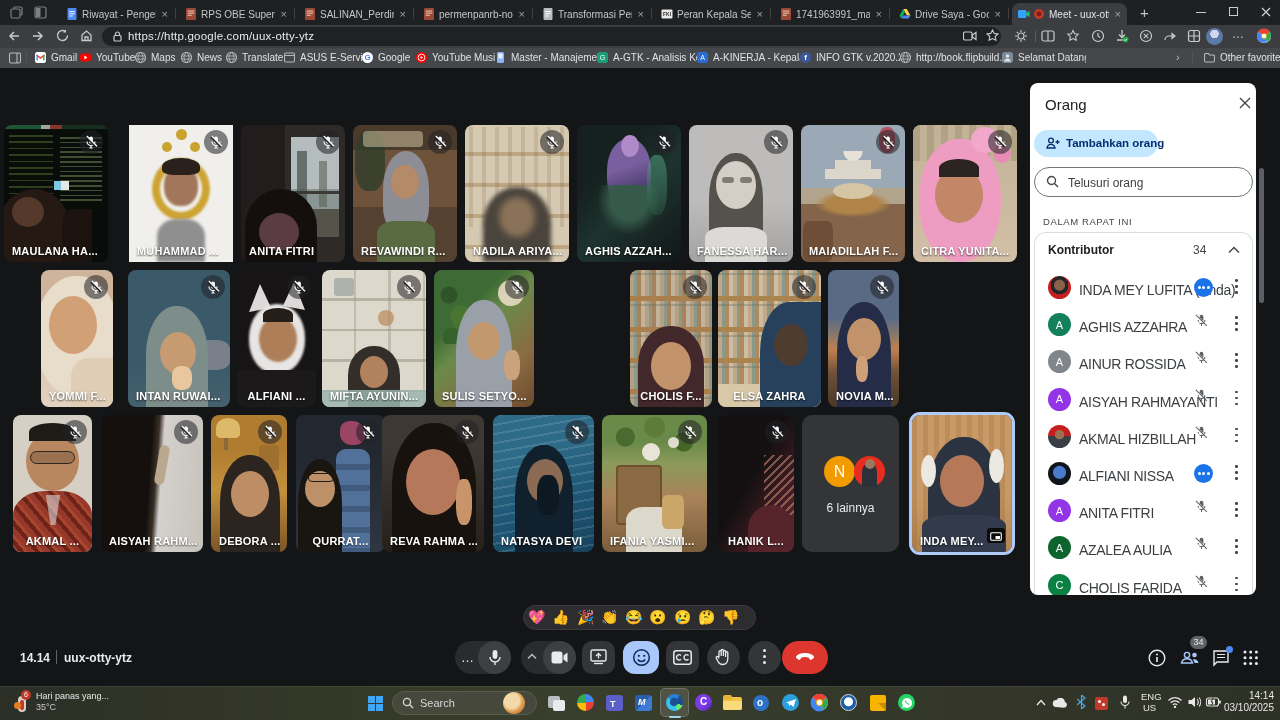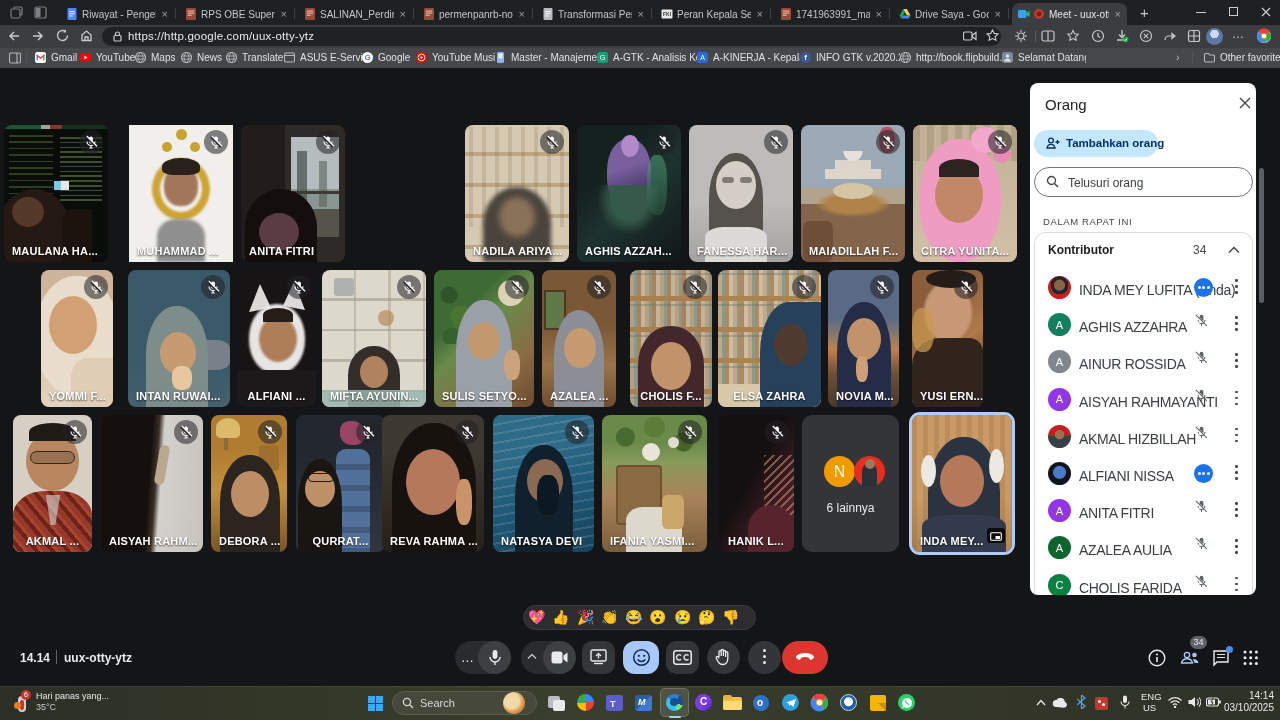--- a/index.html
+++ b/index.html
@@ -380,20 +380,36 @@
       <div class="mute">
         <svg width="14" height="14" viewBox="0 0 14 14">
           <rect x="5.1" y="1.6" width="3.8" height="7" rx="1.9" fill="#fff"></rect>
           <path d="M3 6.5a4 4 0 0 0 8 0M7 10.5V13M5.4 13h3.2" stroke="#fff" stroke-width="1.2" fill="none"></path>
           <path d="M2.2 1.6L12.4 11.8" stroke="#202124" stroke-width="2.6"></path>
           <path d="M2.8 1L13 11.2" stroke="#fff" stroke-width="1.3"></path>
         </svg>
       </div>
       <div class="tname">ANITA FITRI</div>
     </div>
+    <div class="tile" style="left:353px;top:125px;width:104px;height:137px;background:linear-gradient(180deg,#4a3a2c 0 18%,#6e523a 18% 60%,#55412f 60% 100%);border-radius:8px">
+      <div class="abs" style="left:2px;top:6px;width:30px;height:60px;background:#2f3d2a;border-radius:40%;opacity:.8"></div>
+      <div class="abs" style="left:10px;top:6px;width:60px;height:16px;background:#d8c9a8;opacity:.5;border-radius:4px"></div>
+      <div class="abs" style="left:30px;top:26px;width:46px;height:80px;border-radius:48% 48% 30% 30%;background:#8d8d95;"></div>
+      <div class="abs" style="left:38px;top:40px;width:28px;height:34px;border-radius:50%;background:#b58a68;"></div>
+      <div class="abs" style="left:24px;top:96px;width:58px;height:41px;background:#5a6b42;border-radius:30% 30% 0 0;"></div>
+      <div class="mute">
+        <svg width="14" height="14" viewBox="0 0 14 14">
+          <rect x="5.1" y="1.6" width="3.8" height="7" rx="1.9" fill="#fff"></rect>
+          <path d="M3 6.5a4 4 0 0 0 8 0M7 10.5V13M5.4 13h3.2" stroke="#fff" stroke-width="1.2" fill="none"></path>
+          <path d="M2.2 1.6L12.4 11.8" stroke="#202124" stroke-width="2.6"></path>
+          <path d="M2.8 1L13 11.2" stroke="#fff" stroke-width="1.3"></path>
+        </svg>
+      </div>
+      <div class="tname">REVAWINDI R...</div>
+    </div>
     <div class="tile" style="left:577px;top:125px;width:104px;height:137px;background:linear-gradient(135deg,#15211f 0 30%,#1e332e 55%,#101716 100%);border-radius:8px">
       <div class="abs" style="left:30px;top:14px;width:44px;height:70px;border-radius:45%;background:linear-gradient(160deg,#7a5f9e 0 40%,#4e3f72 70%,#2c2440 100%);"></div>
       <div class="abs" style="left:44px;top:10px;width:18px;height:22px;border-radius:50%;background:#b08ac9;"></div>
       <div class="abs" style="left:20px;top:60px;width:64px;height:50px;background:radial-gradient(ellipse at 50% 30%,#35594a 0 40%,transparent 70%);"></div>
       <div class="abs" style="left:70px;top:30px;width:20px;height:60px;background:linear-gradient(180deg,#58b08a 0,#2c5844 100%);opacity:.5;border-radius:40%"></div>
       <div class="mute">
         <svg width="14" height="14" viewBox="0 0 14 14">
           <rect x="5.1" y="1.6" width="3.8" height="7" rx="1.9" fill="#fff"></rect>
           <path d="M3 6.5a4 4 0 0 0 8 0M7 10.5V13M5.4 13h3.2" stroke="#fff" stroke-width="1.2" fill="none"></path>
           <path d="M2.2 1.6L12.4 11.8" stroke="#202124" stroke-width="2.6"></path>
@@ -538,34 +554,20 @@
       <div class="mute">
         <svg width="14" height="14" viewBox="0 0 14 14">
           <rect x="5.1" y="1.6" width="3.8" height="7" rx="1.9" fill="#fff"></rect>
           <path d="M3 6.5a4 4 0 0 0 8 0M7 10.5V13M5.4 13h3.2" stroke="#fff" stroke-width="1.2" fill="none"></path>
           <path d="M2.2 1.6L12.4 11.8" stroke="#202124" stroke-width="2.6"></path>
           <path d="M2.8 1L13 11.2" stroke="#fff" stroke-width="1.3"></path>
         </svg>
       </div>
       <div class="tname">SULIS SETYO...</div>
     </div>
-    <div class="tile" style="left:542px;top:270px;width:74px;height:137px;background:linear-gradient(180deg,#7a5836 0 40%,#9a7348 70%,#6e4e30 100%);border-radius:8px">
-      <div class="abs" style="left:2px;top:20px;width:22px;height:40px;background:#5f7a48;border:2px solid #4e3a24;"></div>
-      <div class="abs" style="left:12px;top:40px;width:50px;height:97px;border-radius:48% 48% 0 0;background:#8d8d95;"></div>
-      <div class="abs" style="left:22px;top:58px;width:32px;height:40px;border-radius:50%;background:#c79b72;"></div>
-      <div class="mute">
-        <svg width="14" height="14" viewBox="0 0 14 14">
-          <rect x="5.1" y="1.6" width="3.8" height="7" rx="1.9" fill="#fff"></rect>
-          <path d="M3 6.5a4 4 0 0 0 8 0M7 10.5V13M5.4 13h3.2" stroke="#fff" stroke-width="1.2" fill="none"></path>
-          <path d="M2.2 1.6L12.4 11.8" stroke="#202124" stroke-width="2.6"></path>
-          <path d="M2.8 1L13 11.2" stroke="#fff" stroke-width="1.3"></path>
-        </svg>
-      </div>
-      <div class="tname tnc">AZALEA ...</div>
-    </div>
     <div class="tile" style="left:630px;top:270px;width:82px;height:137px;background:repeating-linear-gradient(180deg,rgba(90,100,95,.0) 0 3px,rgba(100,110,100,.35) 3px 5px,rgba(0,0,0,0) 5px 26px,#a97f4e 26px 31px),repeating-linear-gradient(90deg,#b5a083 0 4px,#8a9a8a 4px 7px,#a8825a 7px 11px,#c2b49a 11px 15px);border-radius:8px">
       <div class="abs" style="left:8px;top:56px;width:66px;height:81px;border-radius:48% 48% 0 0;background:#42282a;"></div>
       <div class="abs" style="left:21px;top:72px;width:40px;height:48px;border-radius:50%;background:#c2926a;"></div>
       <div class="mute">
         <svg width="14" height="14" viewBox="0 0 14 14">
           <rect x="5.1" y="1.6" width="3.8" height="7" rx="1.9" fill="#fff"></rect>
           <path d="M3 6.5a4 4 0 0 0 8 0M7 10.5V13M5.4 13h3.2" stroke="#fff" stroke-width="1.2" fill="none"></path>
           <path d="M2.2 1.6L12.4 11.8" stroke="#202124" stroke-width="2.6"></path>
           <path d="M2.8 1L13 11.2" stroke="#fff" stroke-width="1.3"></path>
         </svg>
@@ -592,35 +594,20 @@
       <div class="abs" style="left:28px;top:86px;width:12px;height:26px;background:#cfa078;border-radius:40%;"></div>
       <div class="mute">
         <svg width="14" height="14" viewBox="0 0 14 14">
           <rect x="5.1" y="1.6" width="3.8" height="7" rx="1.9" fill="#fff"></rect>
           <path d="M3 6.5a4 4 0 0 0 8 0M7 10.5V13M5.4 13h3.2" stroke="#fff" stroke-width="1.2" fill="none"></path>
           <path d="M2.2 1.6L12.4 11.8" stroke="#202124" stroke-width="2.6"></path>
           <path d="M2.8 1L13 11.2" stroke="#fff" stroke-width="1.3"></path>
         </svg>
       </div>
       <div class="tname tnc">NOVIA M...</div>
-    </div>
-    <div class="tile" style="left:912px;top:270px;width:71px;height:137px;background:linear-gradient(135deg,#8a5e3a 0 30%,#b07a4a 60%,#3a2a20 100%);border-radius:8px">
-      <div class="abs" style="left:12px;top:12px;width:48px;height:60px;border-radius:50%;background:#c99877;filter:blur(1px);"></div>
-      <div class="abs" style="left:14px;top:0px;width:50px;height:18px;border-radius:50%;background:#241c16;"></div>
-      <div class="abs" style="left:0px;top:68px;width:71px;height:69px;background:#30241c;border-radius:40% 20% 0 0;"></div>
-      <div class="abs" style="left:0px;top:38px;width:22px;height:44px;background:#c89850;border-radius:40%;opacity:.75"></div>
-      <div class="mute">
-        <svg width="14" height="14" viewBox="0 0 14 14">
-          <rect x="5.1" y="1.6" width="3.8" height="7" rx="1.9" fill="#fff"></rect>
-          <path d="M3 6.5a4 4 0 0 0 8 0M7 10.5V13M5.4 13h3.2" stroke="#fff" stroke-width="1.2" fill="none"></path>
-          <path d="M2.2 1.6L12.4 11.8" stroke="#202124" stroke-width="2.6"></path>
-          <path d="M2.8 1L13 11.2" stroke="#fff" stroke-width="1.3"></path>
-        </svg>
-      </div>
-      <div class="tname tnc">YUSI ERN...</div>
     </div>
     <div class="tile" style="left:13px;top:415px;width:79px;height:137px;background:linear-gradient(180deg,#d6d0c4 0 60%,#c9bfae 100%);border-radius:8px">
       <div class="abs" style="left:13px;top:16px;width:53px;height:60px;border-radius:50%;background:#b9875f;"></div>
       <div class="abs" style="left:16px;top:8px;width:47px;height:18px;border-radius:50% 50% 0 0;background:#1e1a16;"></div>
       <div class="abs" style="left:17px;top:36px;width:45px;height:13px;border-radius:7px;background:rgba(60,45,35,.25);border:1.5px solid #2e2620;"></div>
       <div class="abs" style="left:0px;top:76px;width:79px;height:61px;background:repeating-linear-gradient(50deg,#96392c 0 5px,#6e2318 5px 9px,#a8452e 9px 12px);border-radius:40% 40% 0 0;"></div>
       <div class="abs" style="left:28px;top:80px;width:24px;height:30px;background:#d8d8d8;clip-path:polygon(20% 0,80% 0,60% 100%,40% 100%);opacity:.6"></div>
       <div class="mute">
         <svg width="14" height="14" viewBox="0 0 14 14">
           <rect x="5.1" y="1.6" width="3.8" height="7" rx="1.9" fill="#fff"></rect>

